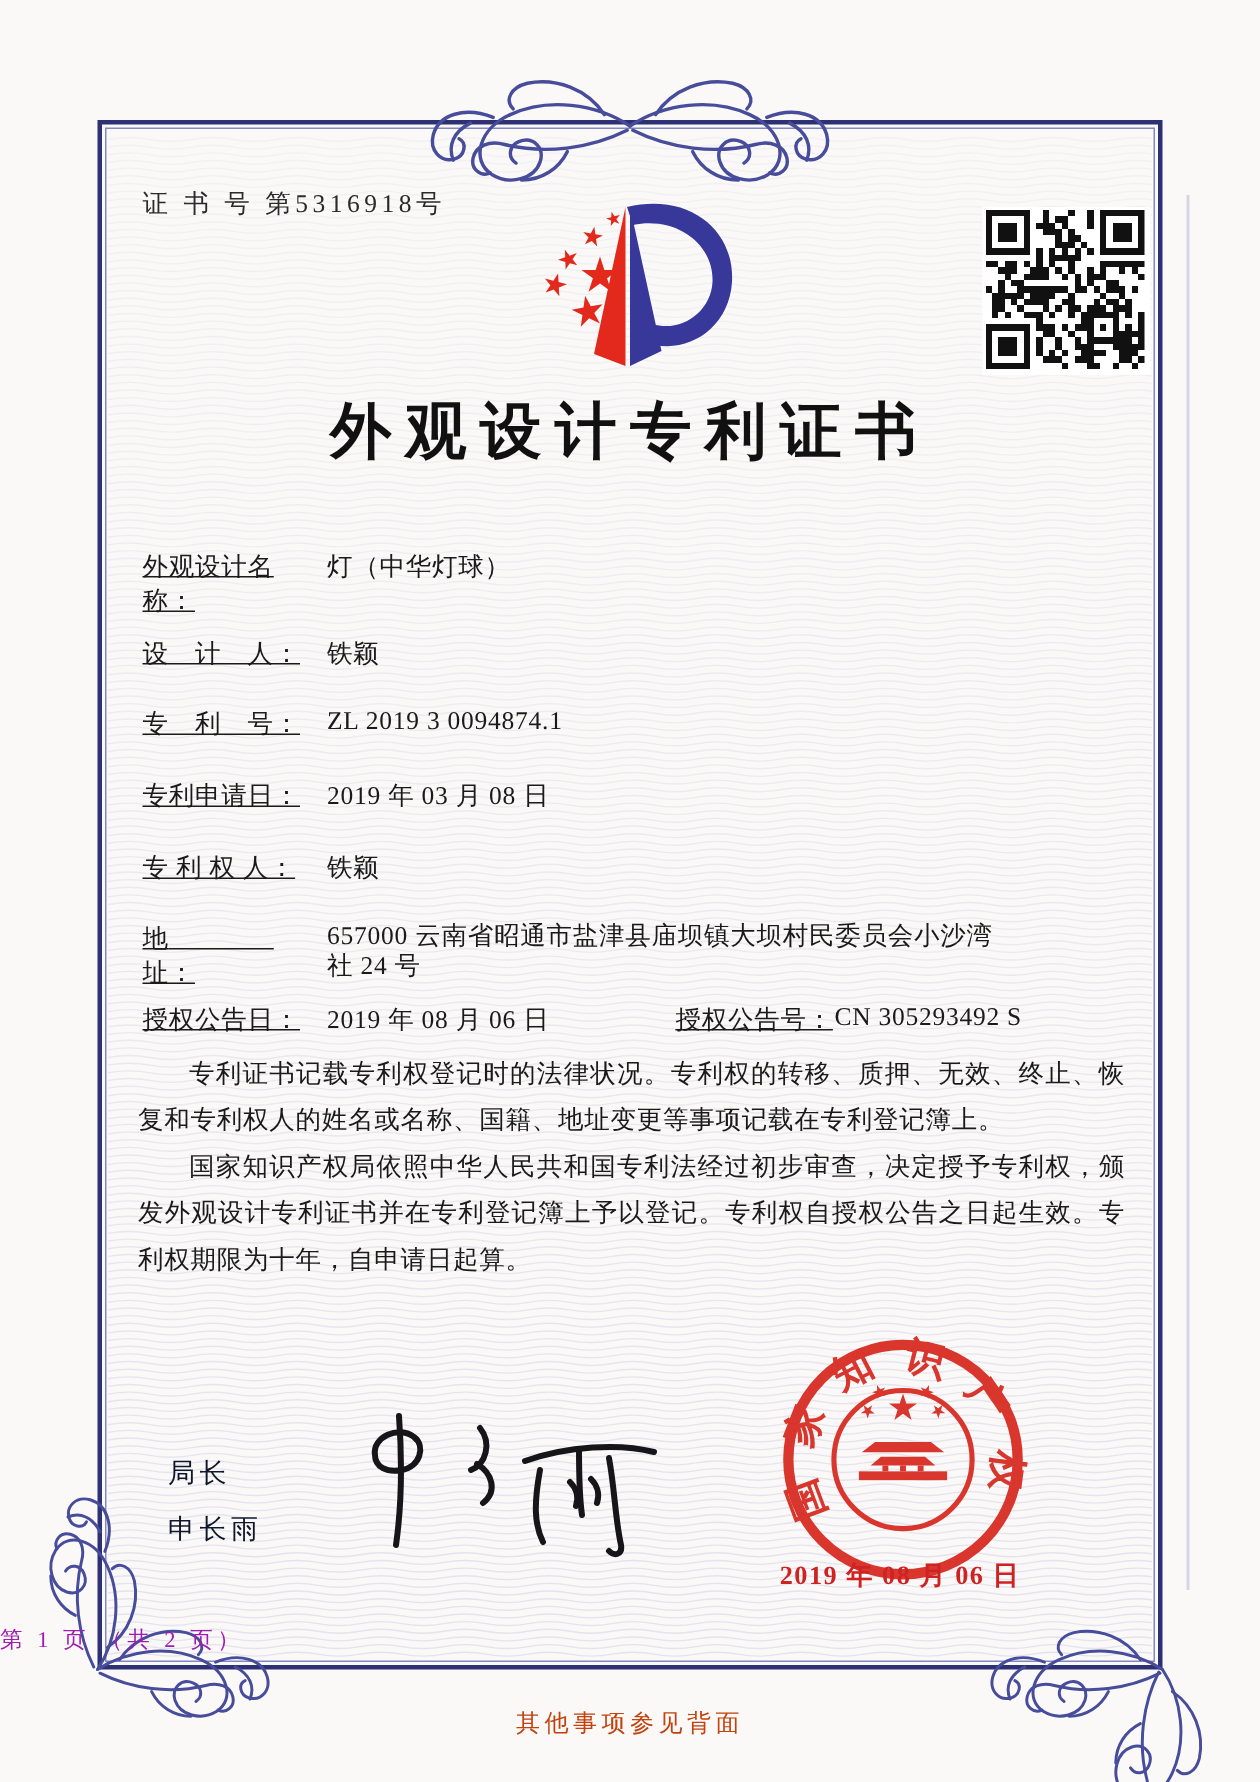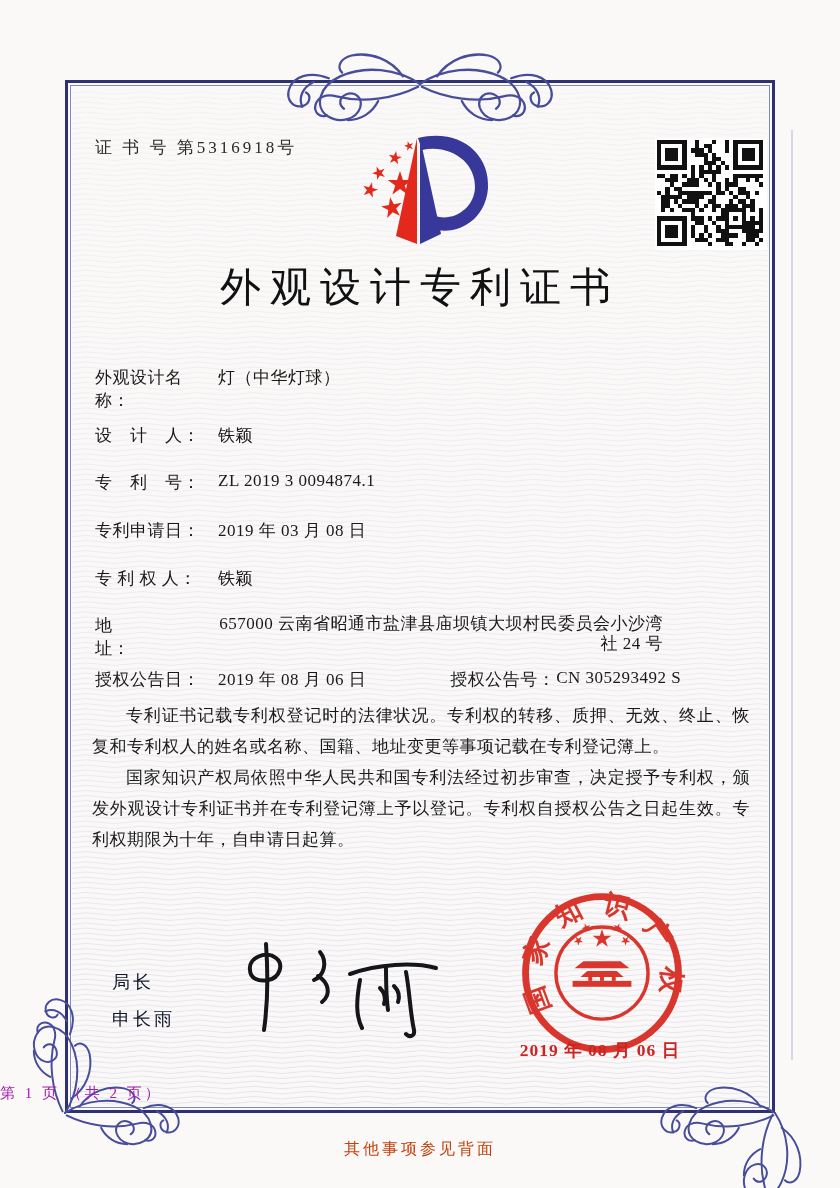--- a/index.html
+++ b/index.html
@@ -16,31 +16,31 @@
     position:absolute;left:2px;top:2px;right:2px;bottom:2px;
     border:1px solid #8089c0;
   }
   .waves{position:absolute;left:4px;top:4px;pointer-events:none;}
   .ornament{position:absolute;overflow:visible;pointer-events:none;}
   .page-curl{
     position:absolute;left:791px;top:130px;width:2px;height:930px;
     background:#ccd0de;opacity:.8;
   }
   .cert-number{
-    position:absolute;left:95px;top:136px;font-size:17px;letter-spacing:3px;color:#2a2a2a;
+    position:absolute;left:95px;top:124px;font-size:17px;letter-spacing:3px;color:#2a2a2a;
   }
   .logo{position:absolute;left:332px;top:124px;width:180px;height:134px;}
   .qr{position:absolute;left:655px;top:138px;width:112px;height:112px;background:#fff;padding:2px;box-sizing:border-box;}
   .title{
     position:absolute;left:0;right:0;top:260px;text-align:center;
-    font-size:41px;font-weight:normal;letter-spacing:9px;color:#111;
+    font-size:41px;font-weight:bold;letter-spacing:9px;color:#111;
   }
   .field-row{position:absolute;left:95px;display:flex;font-size:17px;letter-spacing:.5px;}
-  .flabel{display:inline-block;width:122px;flex:none;}
-  .fvalue{display:inline-block;margin-left:1px;text-align:right;}
+  .flabel{display:inline-block;width:122px;flex:none;text-decoration:underline;}
+  .fvalue{display:inline-block;margin-left:1px;}
   .addr-val{width:445px;line-height:20px;}
   .grant-col2{margin-left:84px;display:flex;}
   .paragraphs{
     position:absolute;left:92px;top:700px;width:658px;
     font-size:17px;line-height:31px;text-align:justify;letter-spacing:.5px;
   }
   .paragraphs p{margin:0;text-indent:2em;}
   .signer{
     position:absolute;left:112px;font-size:18px;letter-spacing:3px;
     font-family:"Liberation Sans","DejaVu Sans",sans-serif;color:#0f172a;

